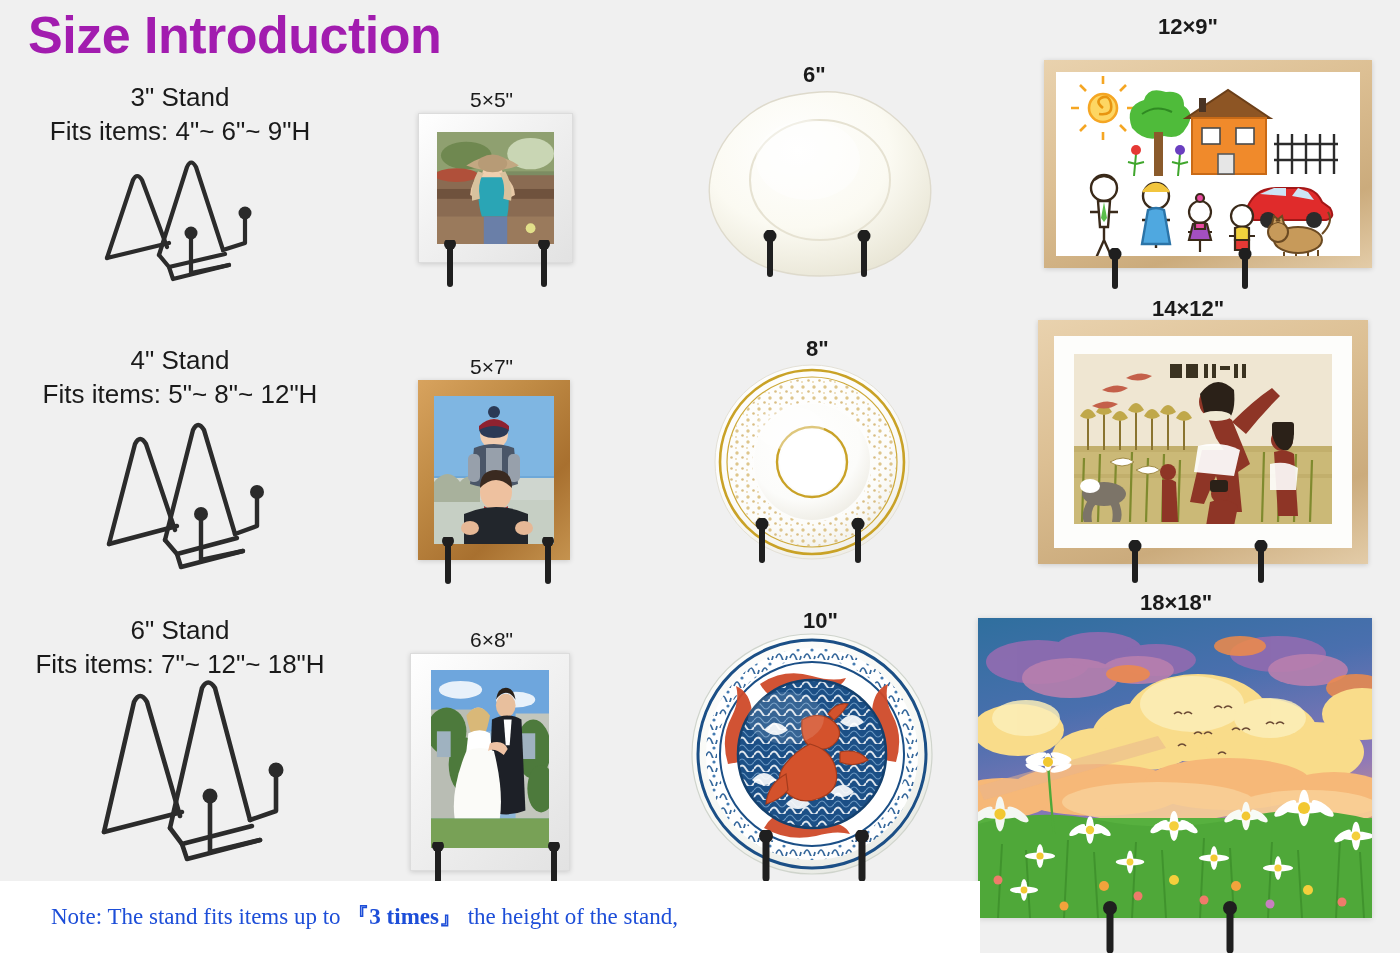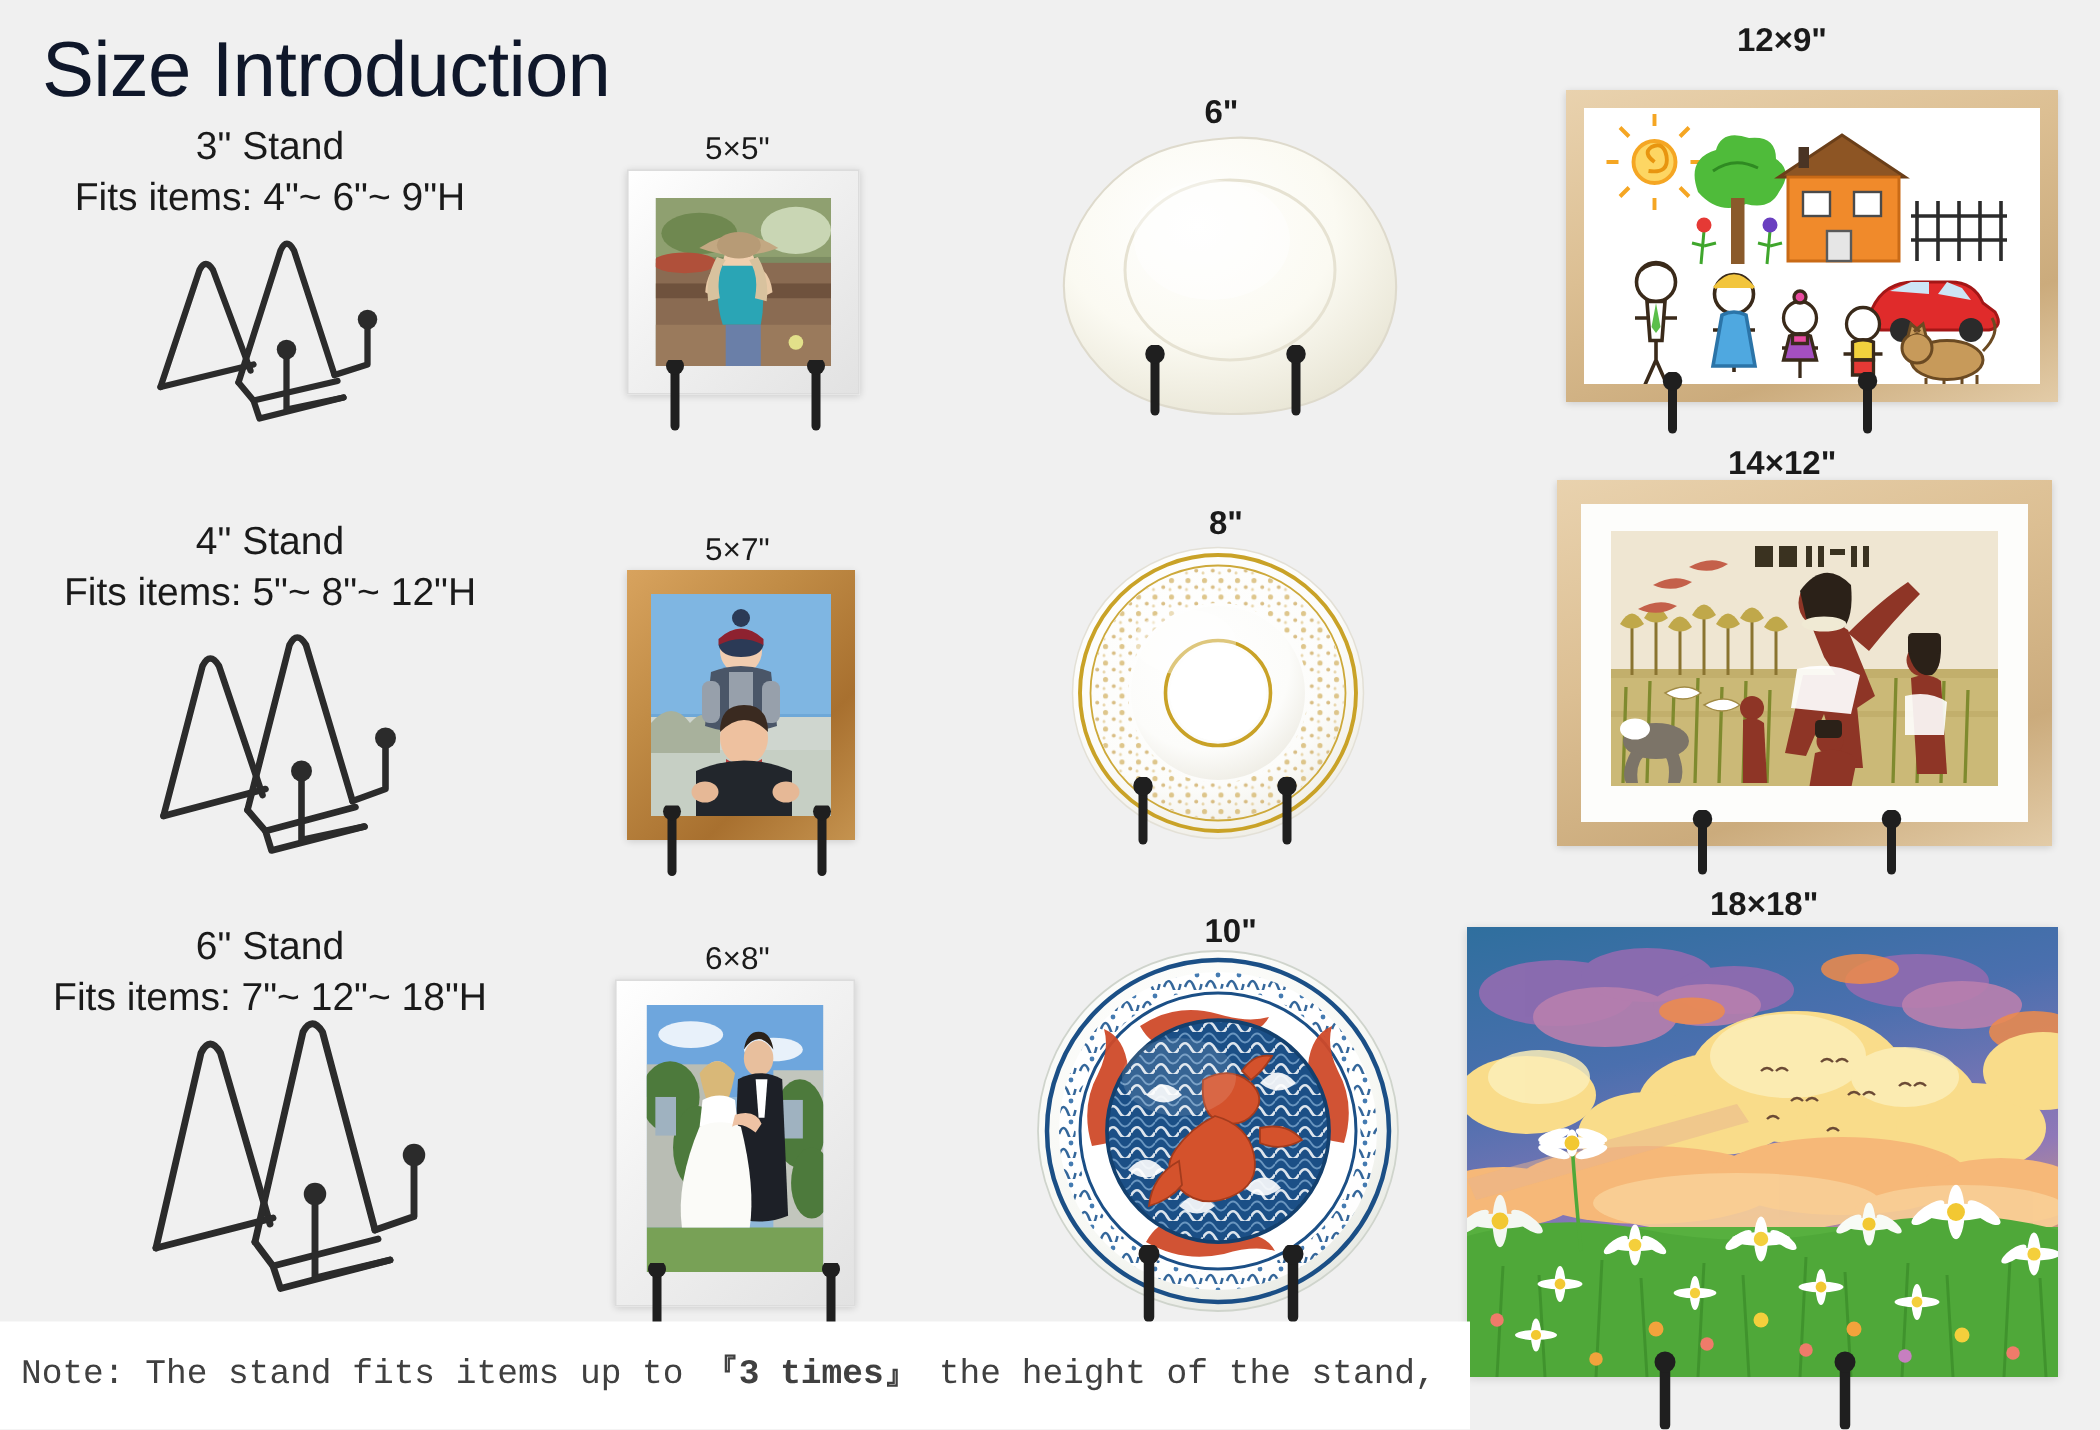--- a/index.html
+++ b/index.html
@@ -11,23 +11,23 @@
     overflow: hidden;
   }
   #page {
     position: relative;
     width: 1400px; height: 953px;
     background: #f0f0f0;
   }
 
   
   #title {
-    position: absolute; left: 28px; top: 20px;
-    font-size: 52px; font-weight: normal; letter-spacing: -0.5px;
-    color: #0f172a; line-height: 1.05;
+    position: absolute; left: 28px; top: 8px;
+    font-size: 52px; font-weight: bold; letter-spacing: -0.5px;
+    color: #a21caf; line-height: 1.05;
   }
 
   
   .dim-label {
     position: absolute;
     font-size: 21px; color: #1a1a1a;
     font-family: "Liberation Sans", sans-serif;
     white-space: nowrap;
   }
   .dim-label.bold { font-weight: bold; font-size: 22px; }
@@ -78,23 +78,24 @@
 
   
   #note-bar {
     position: absolute; left: 0; bottom: 0;
     width: 980px; height: 72px;
     background: #ffffff;
     padding-left: 14px;
     display: flex; flex-direction: column; justify-content: center;
   }
   #note-bar .line {
-    font-size: 23px; color: #404040; line-height: 1.38;
+    font-size: 23px; color: #1d4ed8; line-height: 1.38;
     white-space: nowrap;
-    font-family: Liberation Mono, monospace;
+    font-family: Liberation Serif, serif;
+    margin-left: 37px;
   }
   #note-bar .line2 { padding-left: 58px; }
   #note-bar b { font-weight: bold; }
   .bracket { font-weight: bold; }
 
   
   .art { position:absolute; left:0; top:0; width:100%; height:100%; }
 </style>
 </head>
 <body>

